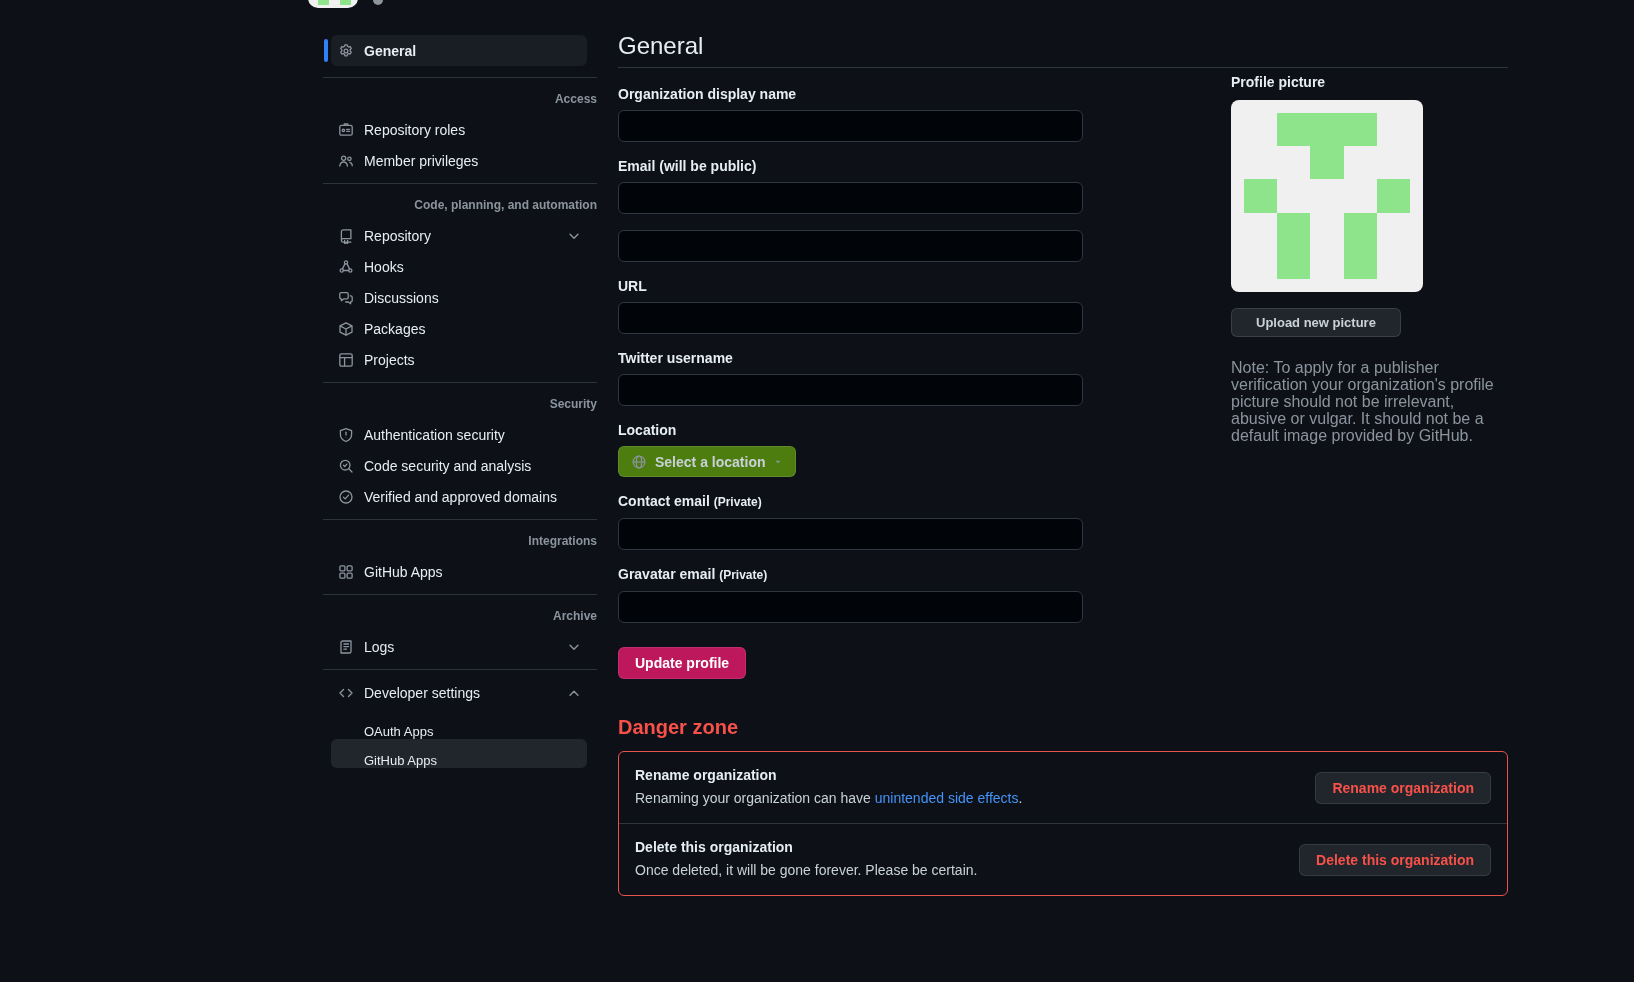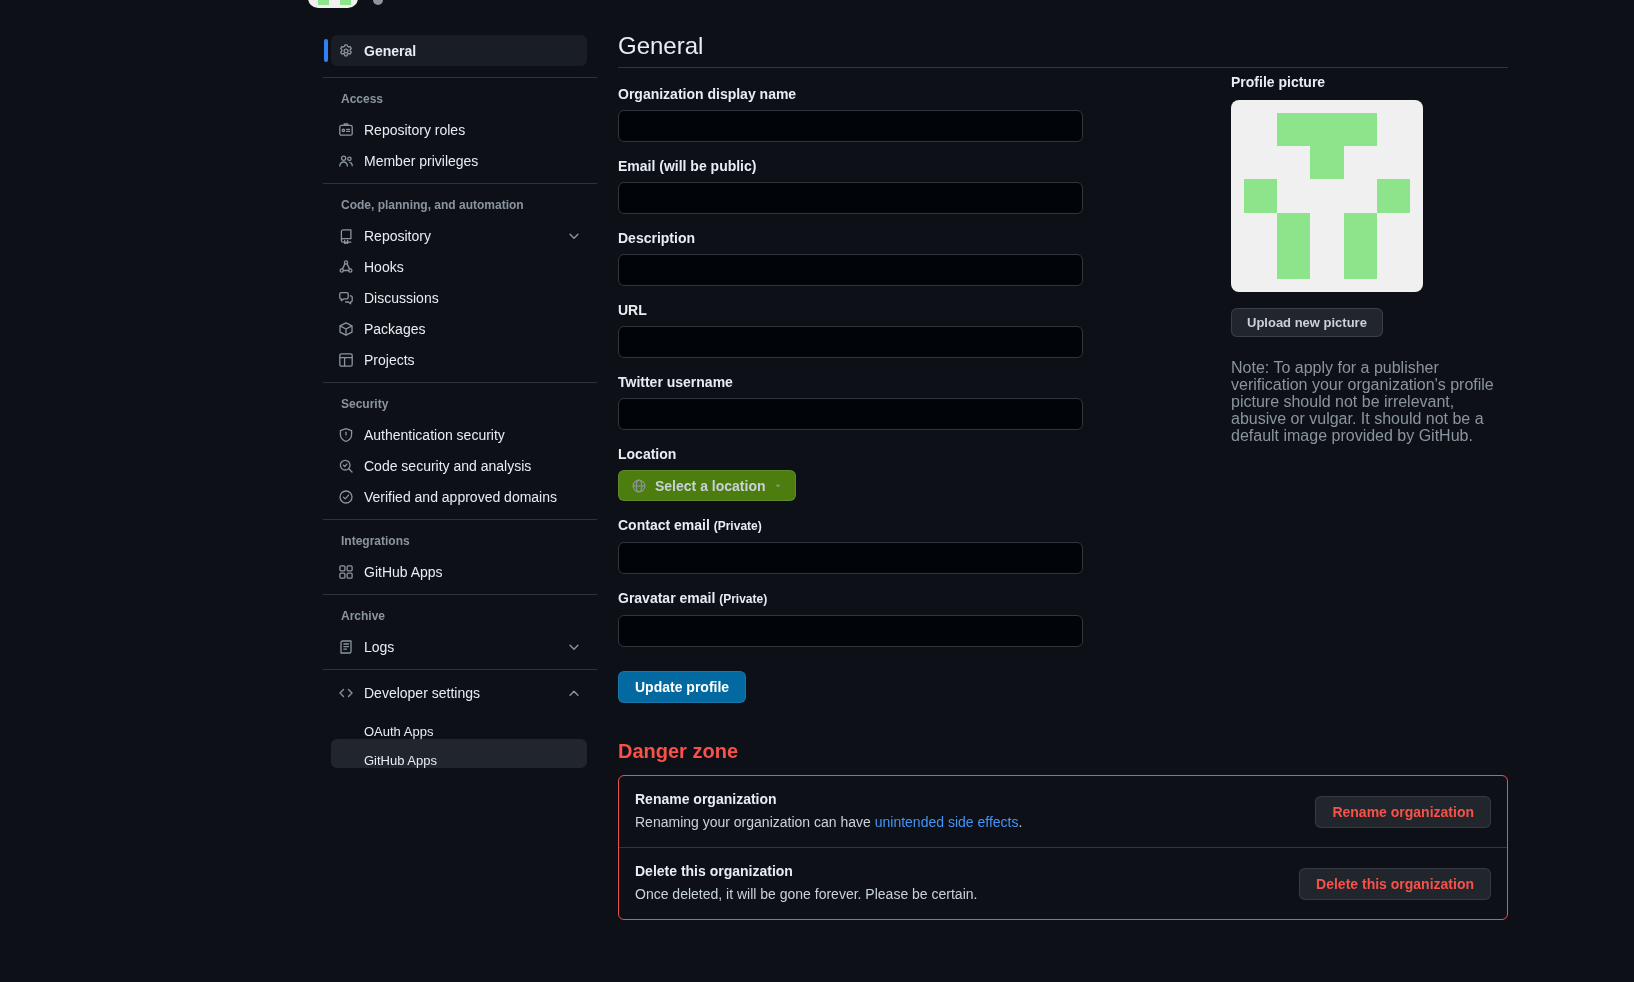--- a/index.html
+++ b/index.html
@@ -25,21 +25,21 @@
   .nav-item.selected .nav-label{ font-weight:700; }
   .accent-bar{ position:absolute; left:-7px; top:4px; width:4px; height:23px;
     border-radius:2px; background:#2f81f7; }
   .icon{ display:inline-flex; color:#8b949e; flex:0 0 auto; }
   .icon svg{ width:16px; height:16px; display:block; }
   .chev{ margin-left:auto; margin-right:6px; }
   .chev svg{ width:14px; height:14px; }
   .divider{ border:0; border-top:1px solid #2d333b; margin-top:7px; }
   .divider.first{ margin-top:11px; }
   .section-title{ font-size:12px; font-weight:700; color:#8b949e;
-    margin:14px 0 8px 0; padding-left:18px; height:14px; line-height:14px; }
+    margin:14px 0 8px 0; padding-left:18px; height:14px; line-height:14px;text-align:right; }
   .sub-item{ display:flex; align-items:flex-end; height:31px; margin:0 10px 0 8px;
     padding-left:33px; border-radius:6px; font-size:13px; color:#e6edf3; cursor:pointer; }
   .sub-item.selected{ background:rgba(177,186,196,0.12); height:29px; }
 
   
   .main{ position:absolute; left:618px; top:33px; width:890px; }
   .page-h1{ font-size:24px; font-weight:400; line-height:26px; color:#e6edf3;
     padding-bottom:8px; border-bottom:1px solid #30363d; margin-bottom:18px; }
   .form{ width:465px; }
   .field{ margin-bottom:16px; }
@@ -47,21 +47,21 @@
     color:#e6edf3; margin-bottom:7px; }
   .label-suffix{ font-size:12px; font-weight:700; }
   .text-input{ width:100%; height:32px; background:#010409; border:1px solid #30363d;
     border-radius:6px; color:#e6edf3; font-size:14px; padding:0 12px; outline:none;
     font-family:inherit; }
   .select-btn{ display:inline-flex; align-items:center; gap:8px; height:31px;
     padding:0 12px; background:#4d7c0f; border:1px solid rgba(240,246,252,0.12);
     border-radius:6px; color:#c9d1d9; font-size:14px; font-weight:700;
     font-family:inherit; cursor:pointer; }
   .caret svg{ width:10px; height:10px; }
-  .btn-primary{ margin-top:8px; height:32px; padding:0 16px; background:#0369a1;
+  .btn-primary{ margin-top:8px; height:32px; padding:0 16px; background:#be185d;
     border:1px solid rgba(240,246,252,0.1); border-radius:6px; color:#ffffff;
     font-size:14px; font-weight:700; font-family:inherit; cursor:pointer; }
 
   .danger-title{ margin-top:36px; font-size:20px; font-weight:700; line-height:24px;
     color:#f85149; }
   .danger-box{ margin-top:12px; border:1px solid #e5534b; border-radius:6px; }
   .danger-row{ display:flex; align-items:center; justify-content:space-between;
     padding:15px 16px; }
   .danger-row + .danger-row{ border-top:1px solid #30363d; }
   .danger-row-title{ font-size:14px; font-weight:700; color:#e6edf3; line-height:17px; }
@@ -70,21 +70,21 @@
   .btn-danger{ height:32px; padding:0 16px; background:#21262d;
     border:1px solid rgba(240,246,252,0.1); border-radius:6px; color:#f85149;
     font-size:14px; font-weight:700; font-family:inherit; cursor:pointer; white-space:nowrap; }
 
   
   .profile-col{ position:absolute; left:1231px; top:74px; width:277px; }
   .profile-title{ font-size:14px; font-weight:700; line-height:17px; color:#e6edf3; }
   .avatar{ margin-top:9px; width:192px; height:192px; border-radius:8px;
     background:#f0f0f0; padding:13px; display:grid;
     grid-template-columns:repeat(5,1fr); grid-template-rows:repeat(5,1fr); cursor:pointer; }
-  .btn-upload{ margin-top:16px; height:29px; padding:0 15px; background:#21262d;
+  .btn-upload{ margin-top:16px; height:29px; padding:0 24px; background:#21262d;
     border:1px solid rgba(240,246,252,0.12); border-radius:6px; color:#c9d1d9;
     font-size:13px; font-weight:700; font-family:inherit; cursor:pointer; }
   .profile-note{ margin-top:22px; font-size:16px; line-height:17px; color:#8b949e; }
 </style>
 </head>
 <body>
 
 <div class="canvas">
 
   <div class="frag-avatar">
@@ -283,21 +283,20 @@
     <form class="form">
       <div class="field">
         <label class="field-label">Organization display name</label>
         <input class="text-input" type="text" style="">
       </div>
       <div class="field">
         <label class="field-label">Email (will be public)</label>
         <input class="text-input" type="text" style="">
       </div>
       <div class="field">
-        <label class="field-label">Description</label>
         <input class="text-input" type="text" style="">
       </div>
       <div class="field">
         <label class="field-label">URL</label>
         <input class="text-input" type="text" style="">
       </div>
       <div class="field">
         <label class="field-label">Twitter username</label>
         <input class="text-input" type="text" style="">
       </div>

